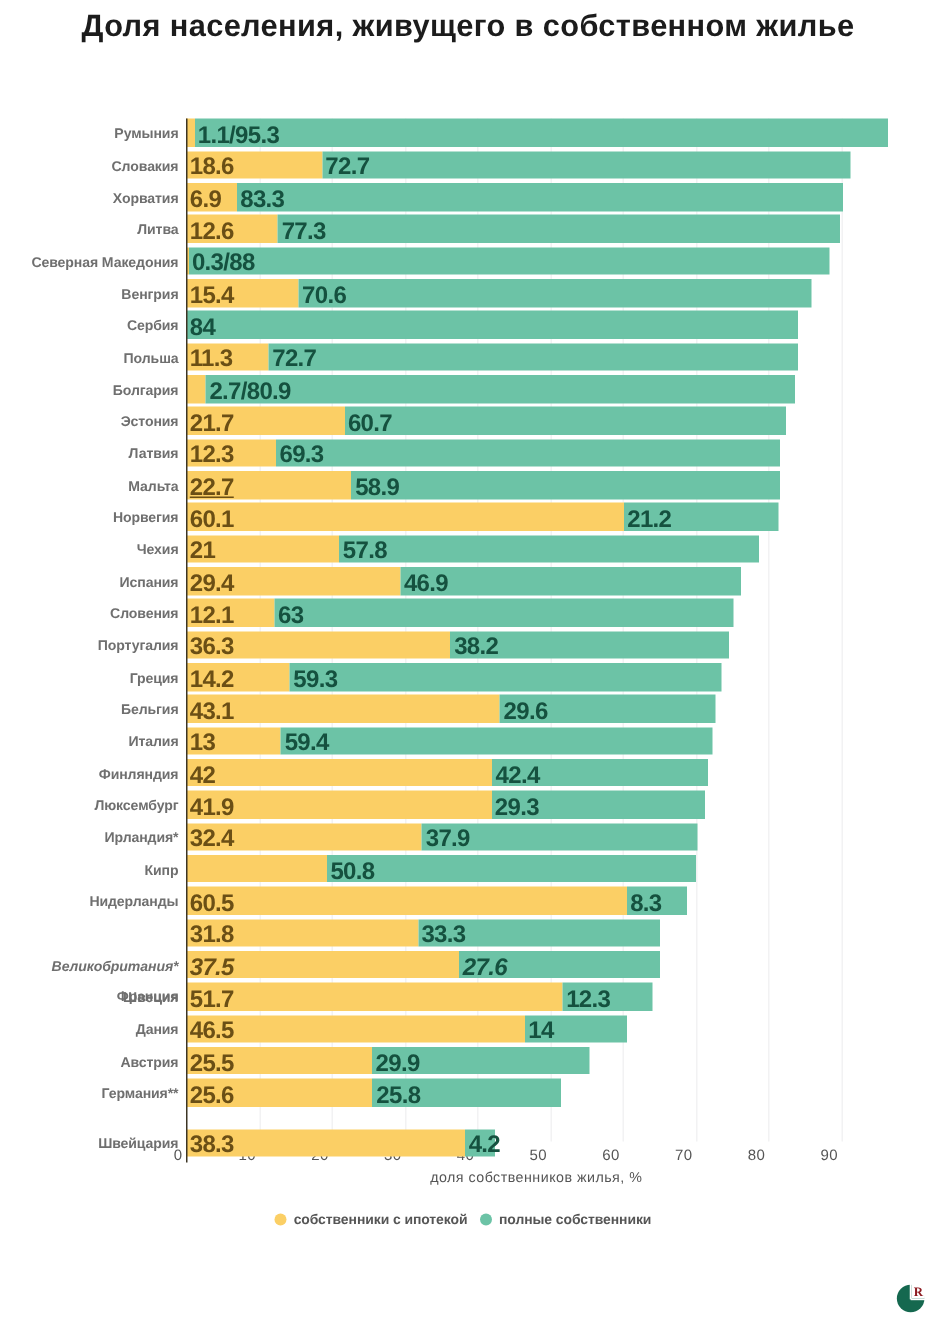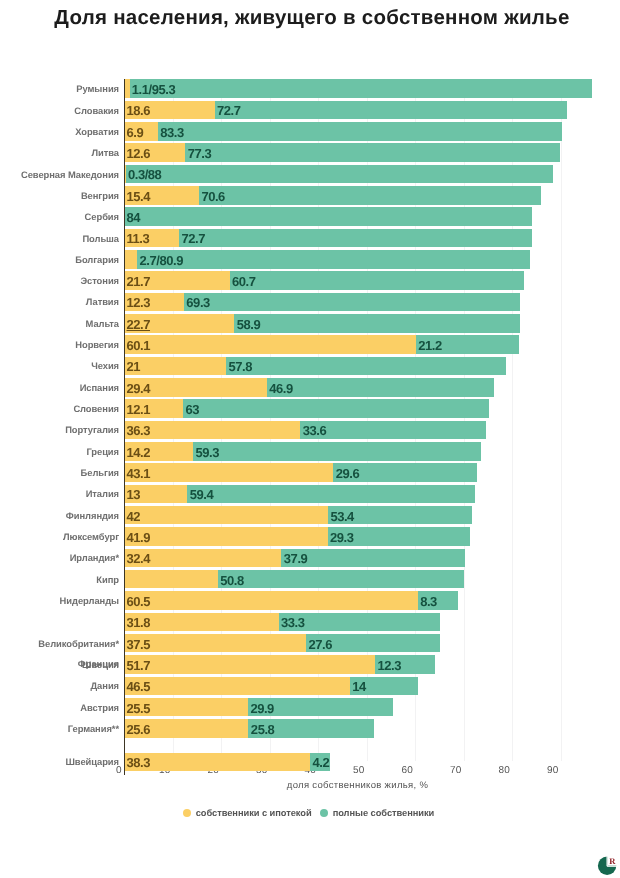--- a/index.html
+++ b/index.html
@@ -5,21 +5,21 @@
   html,body{margin:0;padding:0;}
   body{width:620px;height:878px;background:#ffffff;font-family:"Liberation Sans",sans-serif;overflow:hidden;-webkit-font-smoothing:antialiased;text-rendering:geometricPrecision;}
   #page{position:relative;width:620px;height:878px;background:#fff;}
   #plot{position:absolute;left:0;top:0;z-index:2;}
   #title{position:absolute;left:12px;top:6px;width:600px;text-align:center;font-size:20.5px;font-weight:bold;color:#1c1c1c;line-height:24px;letter-spacing:0.25px;}
   #subtitle{position:absolute;left:11px;top:37px;width:600px;text-align:center;font-size:17px;color:#3a3a3a;line-height:18px;letter-spacing:1.25px;}
   .row{position:absolute;left:0;width:620px;}
   .lbl{position:absolute;right:501px;text-align:right;font-size:9.4px;font-weight:bold;color:#6f6f6f;white-space:nowrap;letter-spacing:-0.06px;}
   .bar{position:absolute;}
   .seg{position:absolute;top:0;bottom:0;}
-  .vt{position:absolute;font-size:13px;font-weight:bold;white-space:nowrap;letter-spacing:-0.45px;}
+  .vt{position:absolute;font-size:16px;font-weight:bold;white-space:nowrap;letter-spacing:-0.45px;}
   #axisline{position:absolute;background:#3c3524;z-index:3;}
   .gridline{position:absolute;width:1px;background:#f2f2f3;z-index:0;}
   #grid{position:absolute;left:0;top:0;}
   .tick{position:absolute;font-size:10px;color:#555;text-align:center;width:30px;letter-spacing:0.2px;}
   #xlab{position:absolute;left:124px;width:467px;text-align:center;font-size:9.5px;color:#555;letter-spacing:0.32px;}
   #legend{position:absolute;left:0;width:617px;text-align:center;font-size:9.3px;font-weight:bold;color:#555;letter-spacing:-0.05px;}
   .lgitem{display:inline-block;margin:0 4px;}
   .lgdot{display:inline-block;width:8px;height:8px;border-radius:50%;vertical-align:-1px;margin-right:5px;}
   #footer{position:absolute;left:8px;font-size:9.3px;color:#3a3a3a;white-space:nowrap;letter-spacing:0.22px;}
   #logo{position:absolute;}
@@ -181,21 +181,21 @@
         <div class="vt" style="left: 126.5px; top: 2.8px; color: rgb(107, 79, 21);">12.1</div>
         <div class="vt" style="left: 185.385px; top: 2.8px; color: rgb(21, 81, 63);">63</div>
       </div>
       <div class="row" style="top: 420.58px; height: 18.6px;">
         <div class="lbl" style="top: 3.9px;">Португалия</div>
         <div class="bar" style="left: 124.3px; top: 0px; height: 18.6px; width: 361.325px;">
           <div class="seg" style="left: 0px; width: 176.055px; background: rgb(251, 207, 101);"></div>
           <div class="seg" style="left: 176.055px; width: 185.27px; background: rgb(108, 195, 166);"></div>
         </div>
         <div class="vt" style="left: 126.5px; top: 2.8px; color: rgb(107, 79, 21);">36.3</div>
-        <div class="vt" style="left: 302.755px; top: 2.8px; color: rgb(21, 81, 63);">33.6</div>
+        <div class="vt" style="left: 302.755px; top: 2.8px; color: rgb(21, 81, 63);">38.2</div>
       </div>
       <div class="row" style="top: 441.91px; height: 18.6px;">
         <div class="lbl" style="top: 3.9px;">Греция</div>
         <div class="bar" style="left: 124.3px; top: 0px; height: 18.6px; width: 356.475px;">
           <div class="seg" style="left: 0px; width: 68.87px; background: rgb(251, 207, 101);"></div>
           <div class="seg" style="left: 68.87px; width: 287.605px; background: rgb(108, 195, 166);"></div>
         </div>
         <div class="vt" style="left: 126.5px; top: 2.8px; color: rgb(107, 79, 21);">14.2</div>
         <div class="vt" style="left: 195.57px; top: 2.8px; color: rgb(21, 81, 63);">59.3</div>
       </div>
@@ -217,21 +217,21 @@
         <div class="vt" style="left: 126.5px; top: 2.8px; color: rgb(107, 79, 21);">13</div>
         <div class="vt" style="left: 189.75px; top: 2.8px; color: rgb(21, 81, 63);">59.4</div>
       </div>
       <div class="row" style="top: 505.9px; height: 18.6px;">
         <div class="lbl" style="top: 3.9px;">Финляндия</div>
         <div class="bar" style="left: 124.3px; top: 0px; height: 18.6px; width: 347.745px;">
           <div class="seg" style="left: 0px; width: 203.7px; background: rgb(251, 207, 101);"></div>
           <div class="seg" style="left: 203.7px; width: 144.045px; background: rgb(108, 195, 166);"></div>
         </div>
         <div class="vt" style="left: 126.5px; top: 2.8px; color: rgb(107, 79, 21);">42</div>
-        <div class="vt" style="left: 330.4px; top: 2.8px; color: rgb(21, 81, 63);">53.4</div>
+        <div class="vt" style="left: 330.4px; top: 2.8px; color: rgb(21, 81, 63);">42.4</div>
       </div>
       <div class="row" style="top: 527.23px; height: 18.6px;">
         <div class="lbl" style="top: 3.9px;">Люксембург</div>
         <div class="bar" style="left: 124.3px; top: 0px; height: 18.6px; width: 345.32px;">
           <div class="seg" style="left: 0px; width: 203.215px; background: rgb(251, 207, 101);"></div>
           <div class="seg" style="left: 203.215px; width: 142.105px; background: rgb(108, 195, 166);"></div>
         </div>
         <div class="vt" style="left: 126.5px; top: 2.8px; color: rgb(107, 79, 21);">41.9</div>
         <div class="vt" style="left: 329.915px; top: 2.8px; color: rgb(21, 81, 63);">29.3</div>
       </div>
@@ -264,21 +264,21 @@
       </div>
       <div class="row" style="top: 612.55px; height: 18.6px;">
         <div class="lbl" style="top: 19px; margin-top: 26px;">Франция</div>
         <div class="bar" style="left: 124.3px; top: 0px; height: 18.6px; width: 315.735px;">
           <div class="seg" style="left: 0px; width: 154.23px; background: rgb(251, 207, 101);"></div>
           <div class="seg" style="left: 154.23px; width: 161.505px; background: rgb(108, 195, 166);"></div>
         </div>
         <div class="vt" style="left: 126.5px; top: 2.8px; color: rgb(107, 79, 21);">31.8</div>
         <div class="vt" style="left: 280.93px; top: 2.8px; color: rgb(21, 81, 63);">33.3</div>
       </div>
-      <div class="row" style="top: 633.88px; height: 33px;">
+      <div class="row" style="top: 633.88px; height: 33px; font-style: italic;">
         <div class="lbl" style="top: 3.9px;">Великобритания*</div>
         <div class="bar" style="left: 124.3px; top: 0px; height: 18.6px; width: 315.735px;">
           <div class="seg" style="left: 0px; width: 181.875px; background: rgb(251, 207, 101);"></div>
           <div class="seg" style="left: 181.875px; width: 133.86px; background: rgb(108, 195, 166);"></div>
         </div>
         <div class="vt" style="left: 126.5px; top: 2.8px; color: rgb(107, 79, 21);">37.5</div>
         <div class="vt" style="left: 308.575px; top: 2.8px; color: rgb(21, 81, 63);">27.6</div>
       </div>
       <div class="row" style="top: 655.21px; height: 18.6px;">
         <div class="lbl" style="top: 3.9px; text-align: right;">Швеция</div>

